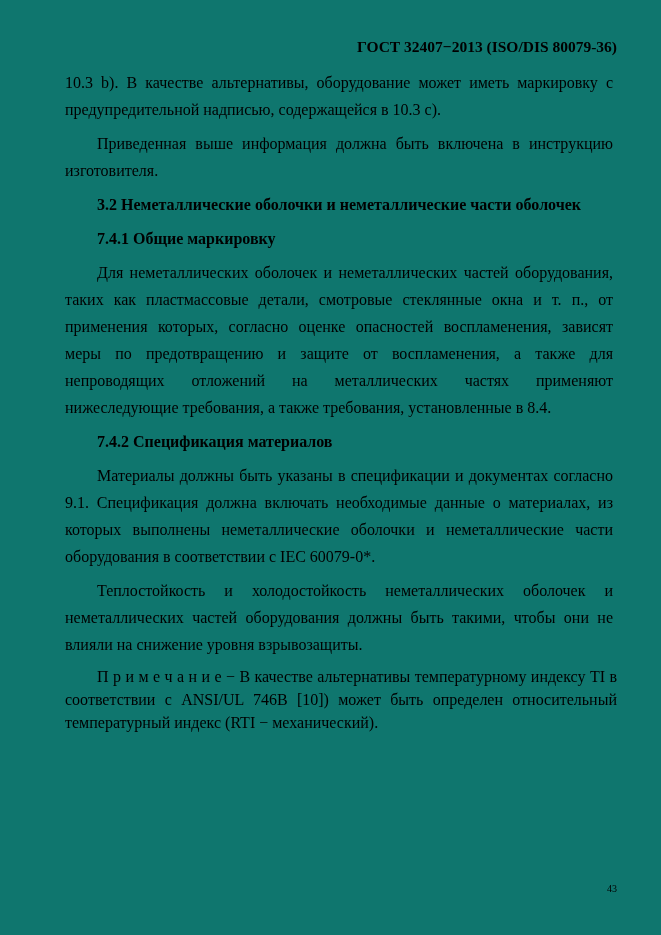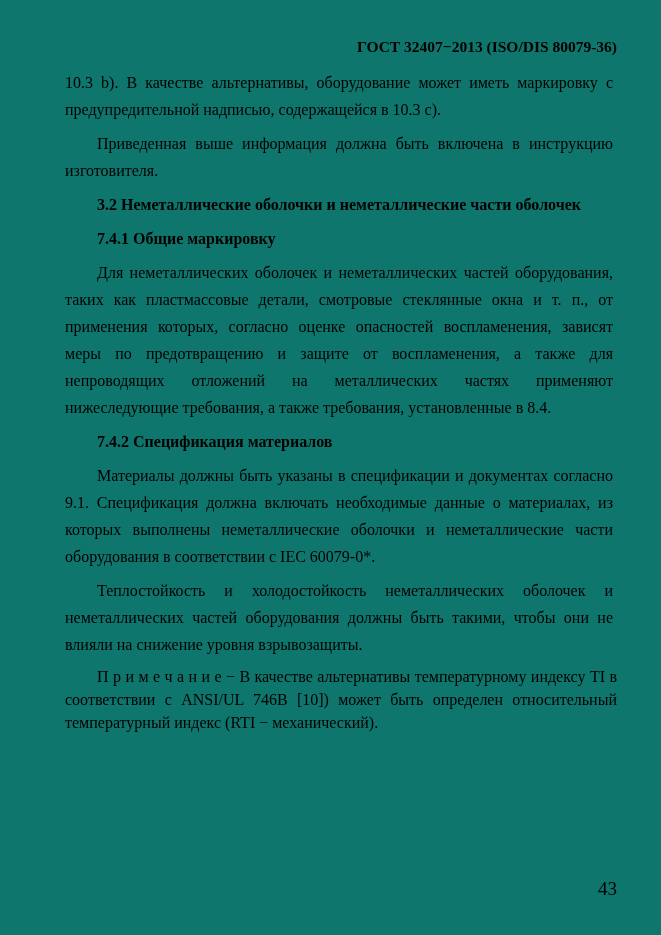--- a/index.html
+++ b/index.html
@@ -51,21 +51,21 @@
       font-size: 16px;
       line-height: 23px;
       text-align: justify;
       margin: 4px 0 0 0;
       text-indent: 32px;
     }
     .page-number {
       position: absolute;
       right: 44px;
       top: 880px;
-      font-size: 19px;
+      font-size: 10px;
       line-height: 18px;
     }
   </style>
 </head>
 <body>
 
 <div class="page">
   <div class="content">
     <div class="doc-header">ГОСТ 32407−2013 (ISO/DIS 80079-36)</div>
 

